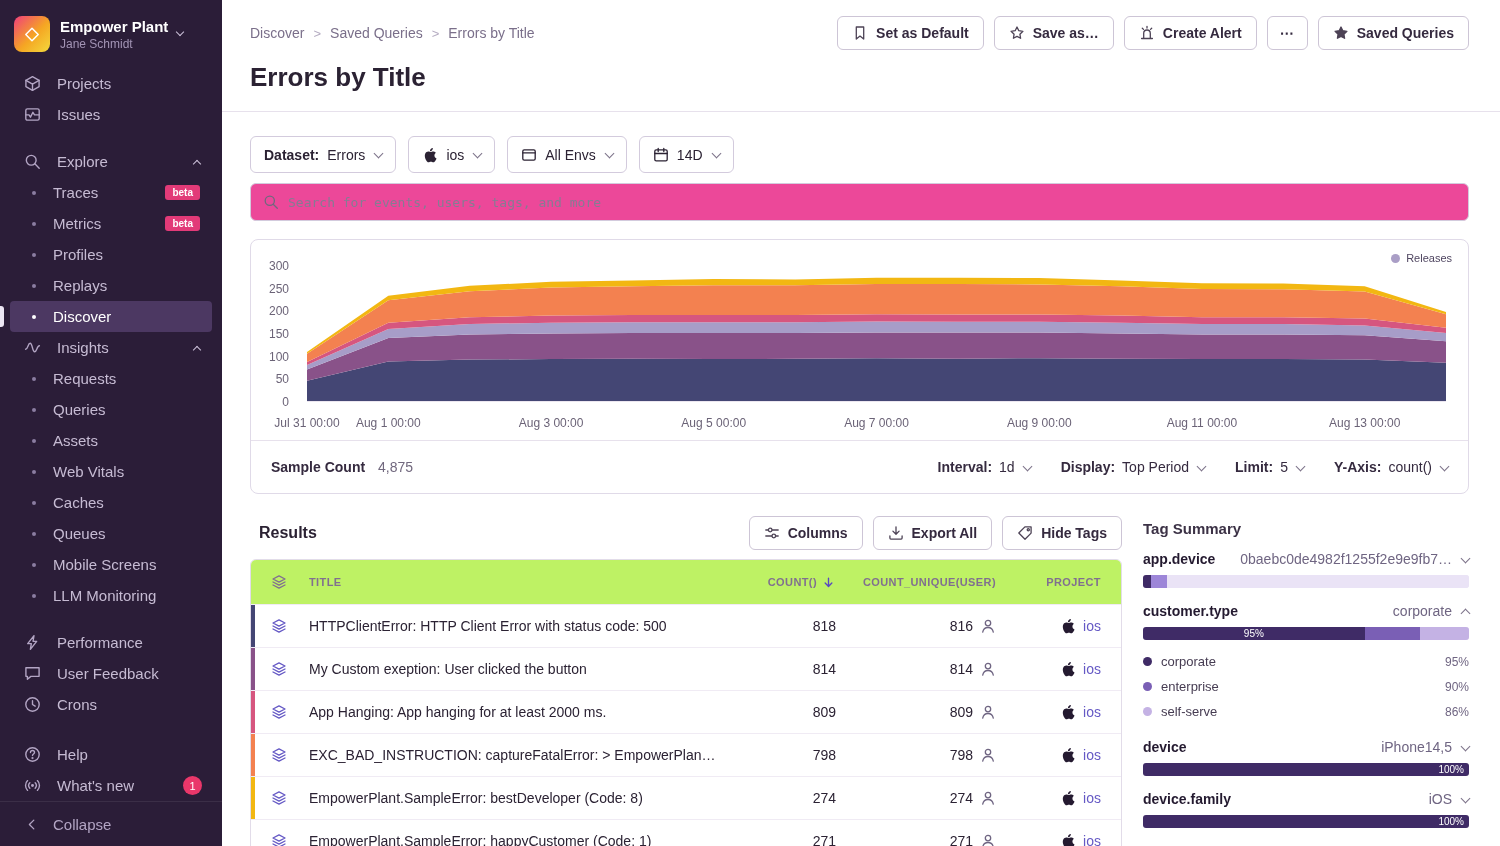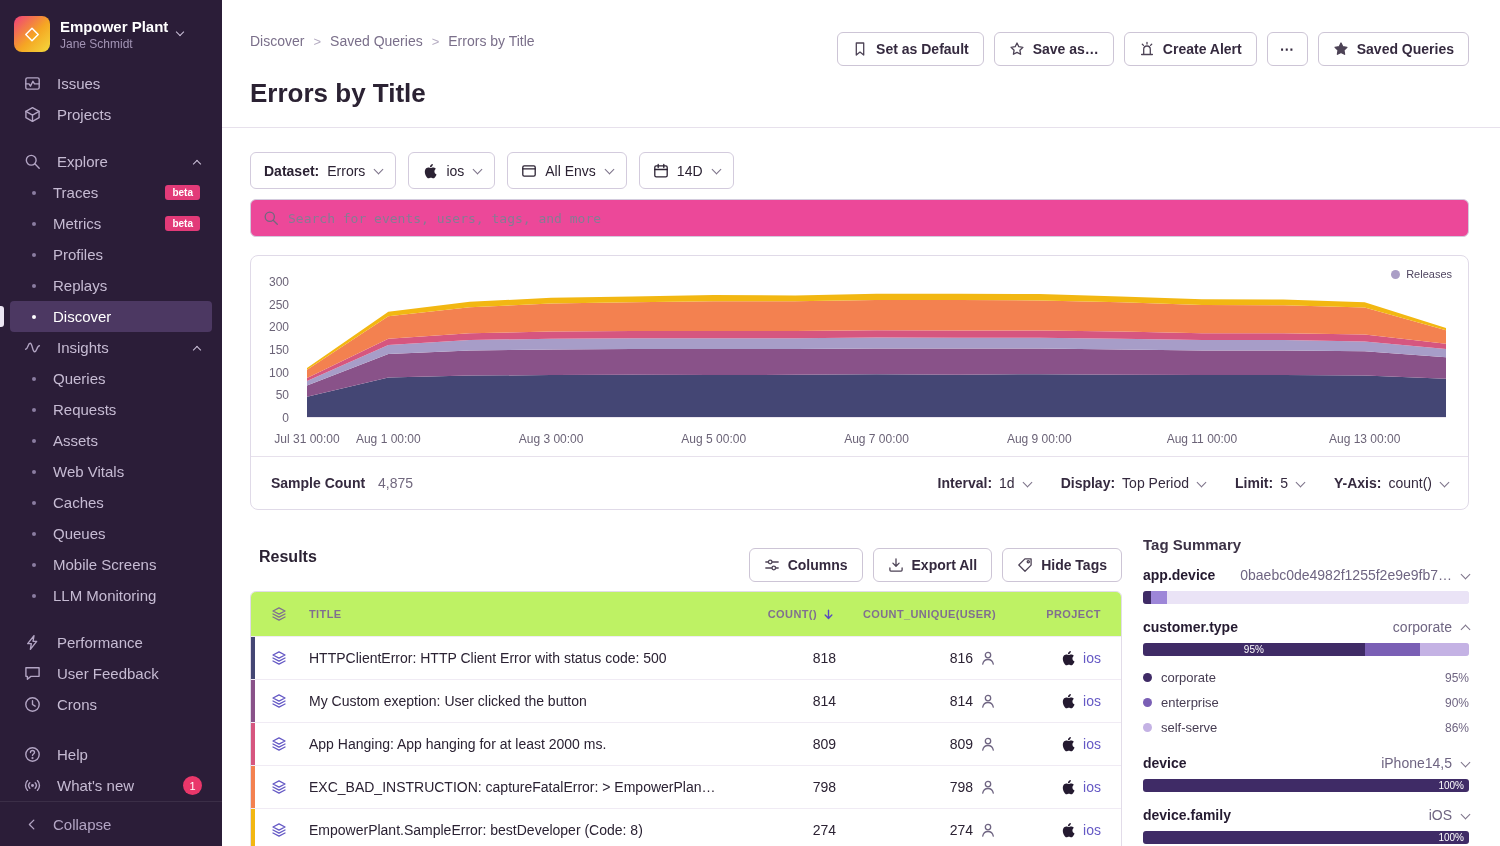--- a/index.html
+++ b/index.html
@@ -27,21 +27,21 @@
 .collapse-row{display:flex;align-items:center;gap:13px;height:45px;padding:0 24px;color:#b3a5c4;font-size:15px;border-top:1px solid rgba(255,255,255,.08);cursor:pointer;flex:none;}
 .sidebar .icon svg{width:17px;height:17px;}
 
 .main{flex:1;display:flex;flex-direction:column;min-width:0;}
 .page-header{padding:16px 31px 0 28px;border-bottom:1px solid #e7e1ec;}
 .crumb-row{display:flex;justify-content:space-between;align-items:center;}
 .breadcrumb{display:flex;align-items:center;gap:9px;font-size:14px;color:#7a6f8a;}
 .crumb{cursor:pointer;}
 .crumb-sep{color:#b4abc1;font-size:13px;}
 .actions{display:flex;gap:10px;}
-.btn{display:inline-flex;align-items:center;gap:8px;height:34px;padding:0 14px;background:#fff;border:1px solid #cdc5d6;border-radius:6px;font-family:inherit;font-size:14px;font-weight:600;color:#352a3f;cursor:pointer;margin-top:16px;}
+.btn{display:inline-flex;align-items:center;gap:8px;height:34px;padding:0 14px;background:#fff;border:1px solid #cdc5d6;border-radius:6px;font-family:inherit;font-size:14px;font-weight:600;color:#352a3f;cursor:pointer;}
 .btn .icon{color:#4d4356;}
 .btn.compact{padding:0 12px;letter-spacing:1px;}
 .page-title{font-size:26px;font-weight:700;color:#2b2233;margin:12px 0 18px;}
 .content{flex:1;padding:24px 31px 0 28px;min-height:0;}
 .filter-row{display:flex;gap:12px;text-align:center;}
 .fbtn{display:inline-flex;align-items:center;gap:8px;height:37px;padding:0 13px;border:1px solid #d3cbdd;border-radius:6px;background:#fff;font-size:14px;color:#2b2233;cursor:pointer;}
 .fbtn b{font-weight:700;}
 .chev{width:7px;height:7px;border-right:1.5px solid #7c7289;border-bottom:1.5px solid #7c7289;transform:rotate(45deg);flex:none;margin-top:-2px;margin-left:2px;display:inline-block;}
 .chev.up{transform:rotate(-135deg);margin-top:4px;}
 .chev.light{border-color:#cdc2da;width:6px;height:6px;}
@@ -117,35 +117,35 @@
             <span>Empower Plant</span>
             <span class="chev light"></span>
           </div>
         <div class="org-user">Jane Schmidt</div>
       </div>
     </div>
     <nav class="nav" id="nav">
         <div class="nav-item">
           <span class="icon">
             <svg width="16" height="16" viewBox="0 0 16 16" fill="none" stroke="currentColor" stroke-width="1.3" stroke-linecap="round" stroke-linejoin="round">
+              <path d="M8 1.5 14.2 5v6L8 14.5 1.8 11V5z"></path>
+              <path d="M1.8 5 8 8.5 14.2 5M8 8.5v6"></path>
+            </svg>
+          </span>
+          <span>Projects</span>
+        </div>
+        <div class="nav-item">
+          <span class="icon">
+            <svg width="16" height="16" viewBox="0 0 16 16" fill="none" stroke="currentColor" stroke-width="1.3" stroke-linecap="round" stroke-linejoin="round">
               <rect x="1.7" y="2.7" width="12.6" height="10.6" rx="1.5"></rect>
               <path d="M1.7 8.3h3l1.4 2.2 2.3-4.6 1.5 2.4h4.4"></path>
             </svg>
           </span>
           <span>Issues</span>
         </div>
-        <div class="nav-item">
-          <span class="icon">
-            <svg width="16" height="16" viewBox="0 0 16 16" fill="none" stroke="currentColor" stroke-width="1.3" stroke-linecap="round" stroke-linejoin="round">
-              <path d="M8 1.5 14.2 5v6L8 14.5 1.8 11V5z"></path>
-              <path d="M1.8 5 8 8.5 14.2 5M8 8.5v6"></path>
-            </svg>
-          </span>
-          <span>Projects</span>
-        </div>
         <div class="gap16"></div>
         <div class="nav-item nav-head">
           <span class="icon">
             <svg width="16" height="16" viewBox="0 0 16 16" fill="none" stroke="currentColor" stroke-width="1.3" stroke-linecap="round" stroke-linejoin="round">
               <circle cx="6.8" cy="6.8" r="4.6"></circle>
               <path d="M10.2 10.2 14.3 14.3"></path>
             </svg>
           </span>
           <span>Explore</span>
           <span class="chev up light"></span>
@@ -176,25 +176,25 @@
           <span class="icon">
             <svg width="16" height="16" viewBox="0 0 16 16" fill="none" stroke="currentColor" stroke-width="1.3" stroke-linecap="round" stroke-linejoin="round">
               <path d="M1.5 9.6C3.8 9.6 3.6 4 5.8 4s2 8 4.2 8 2-5.6 4.5-5.6"></path>
             </svg>
           </span>
           <span>Insights</span>
           <span class="chev up light"></span>
         </div>
         <div class="nav-item">
           <span class="dot"></span>
+          <span>Requests</span>
+        </div>
+        <div class="nav-item">
+          <span class="dot"></span>
           <span>Queries</span>
-        </div>
-        <div class="nav-item">
-          <span class="dot"></span>
-          <span>Requests</span>
         </div>
         <div class="nav-item">
           <span class="dot"></span>
           <span>Assets</span>
         </div>
         <div class="nav-item">
           <span class="dot"></span>
           <span>Web Vitals</span>
         </div>
         <div class="nav-item">

